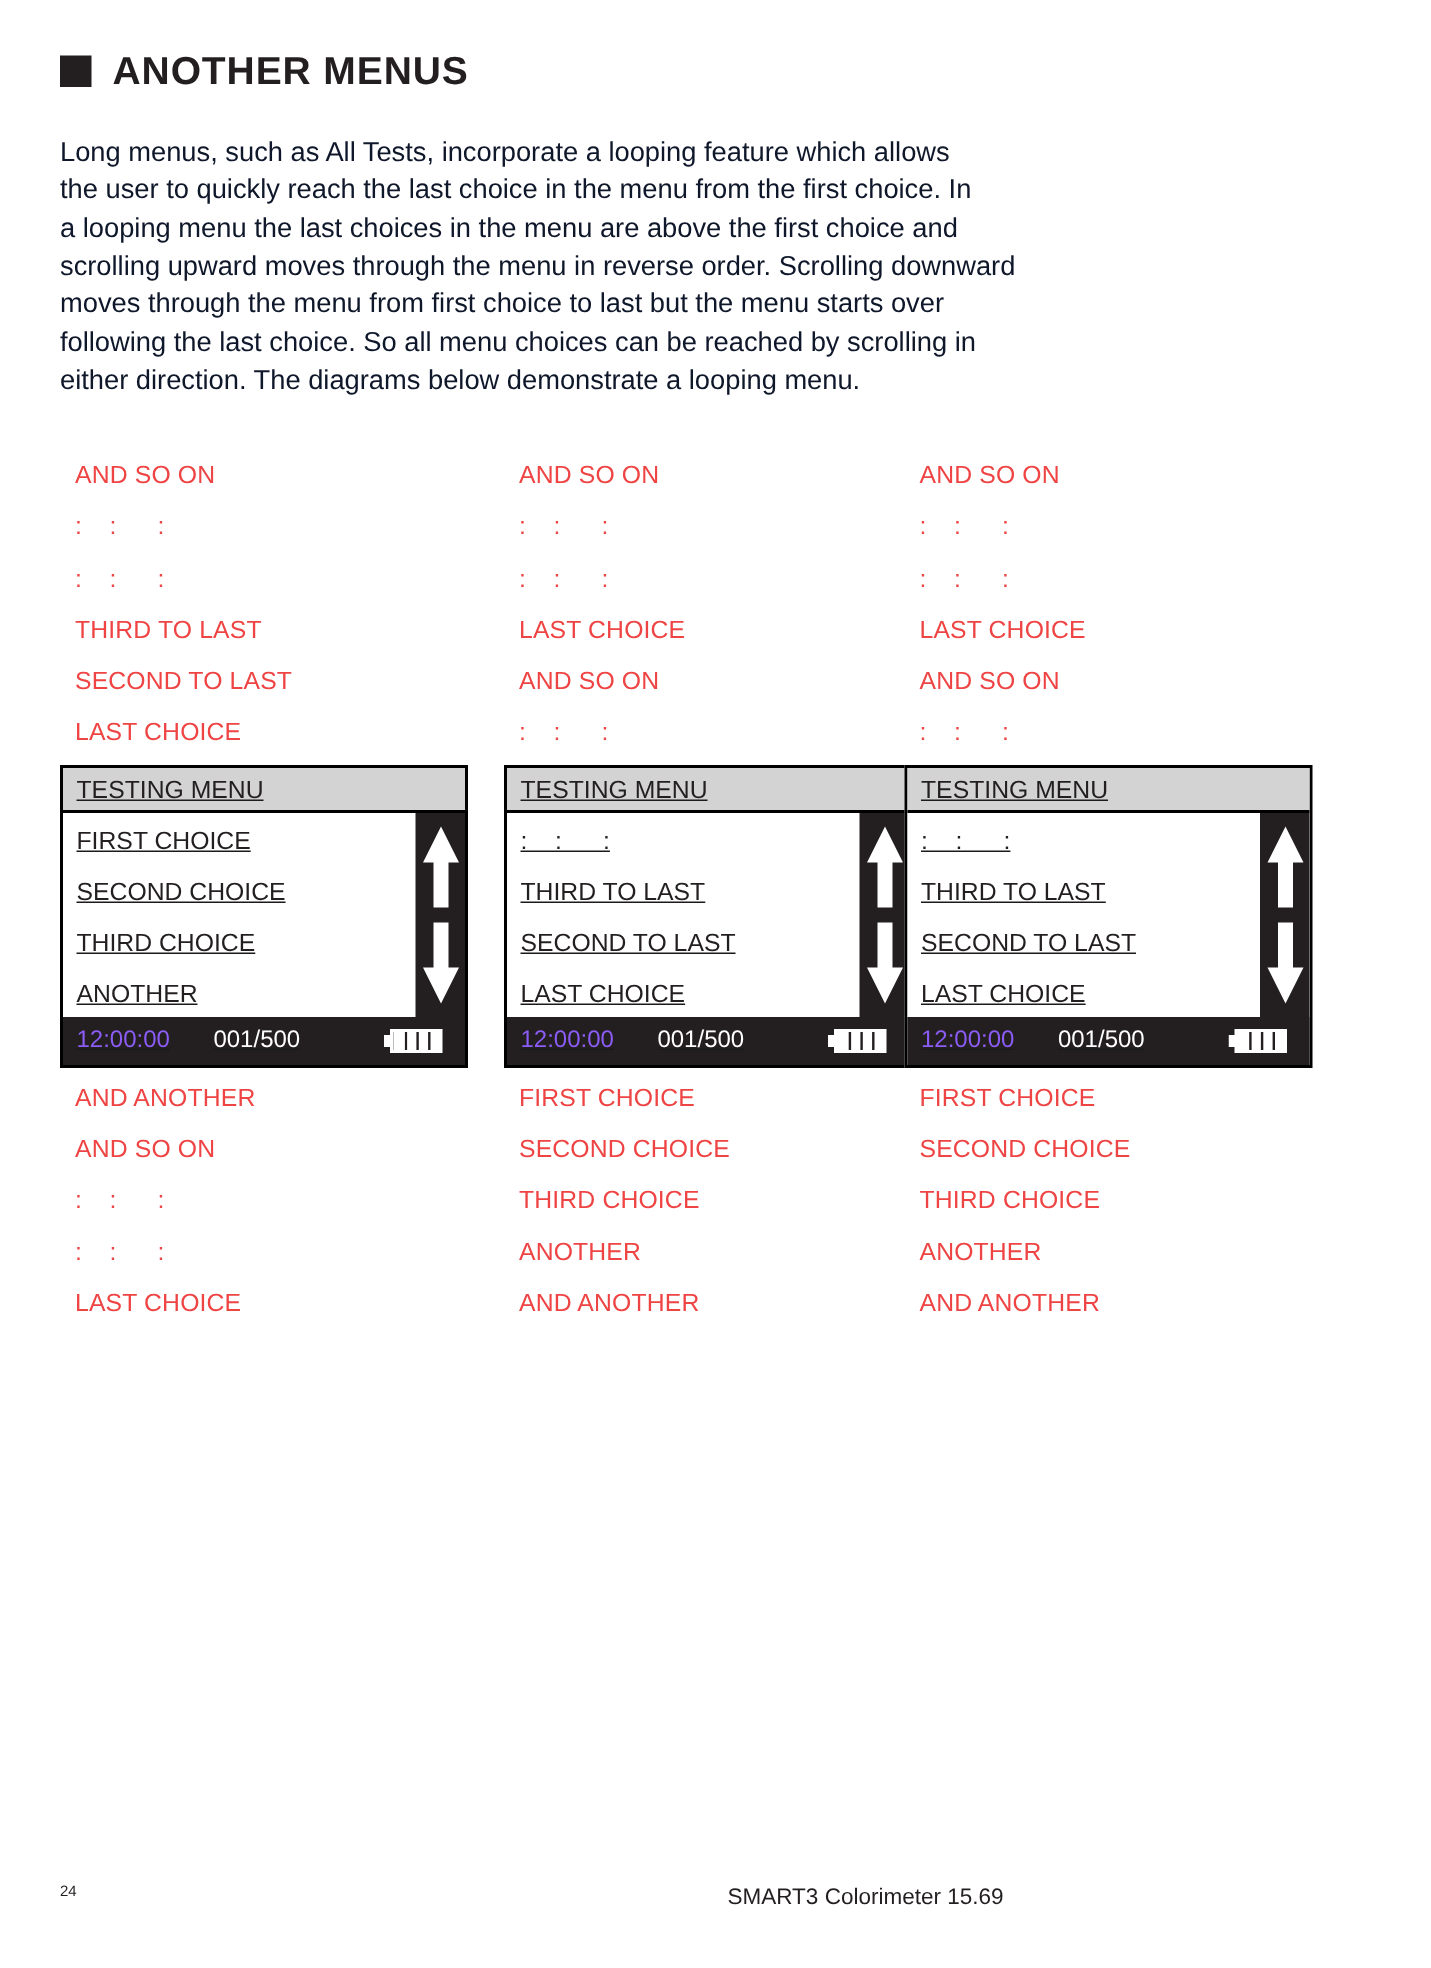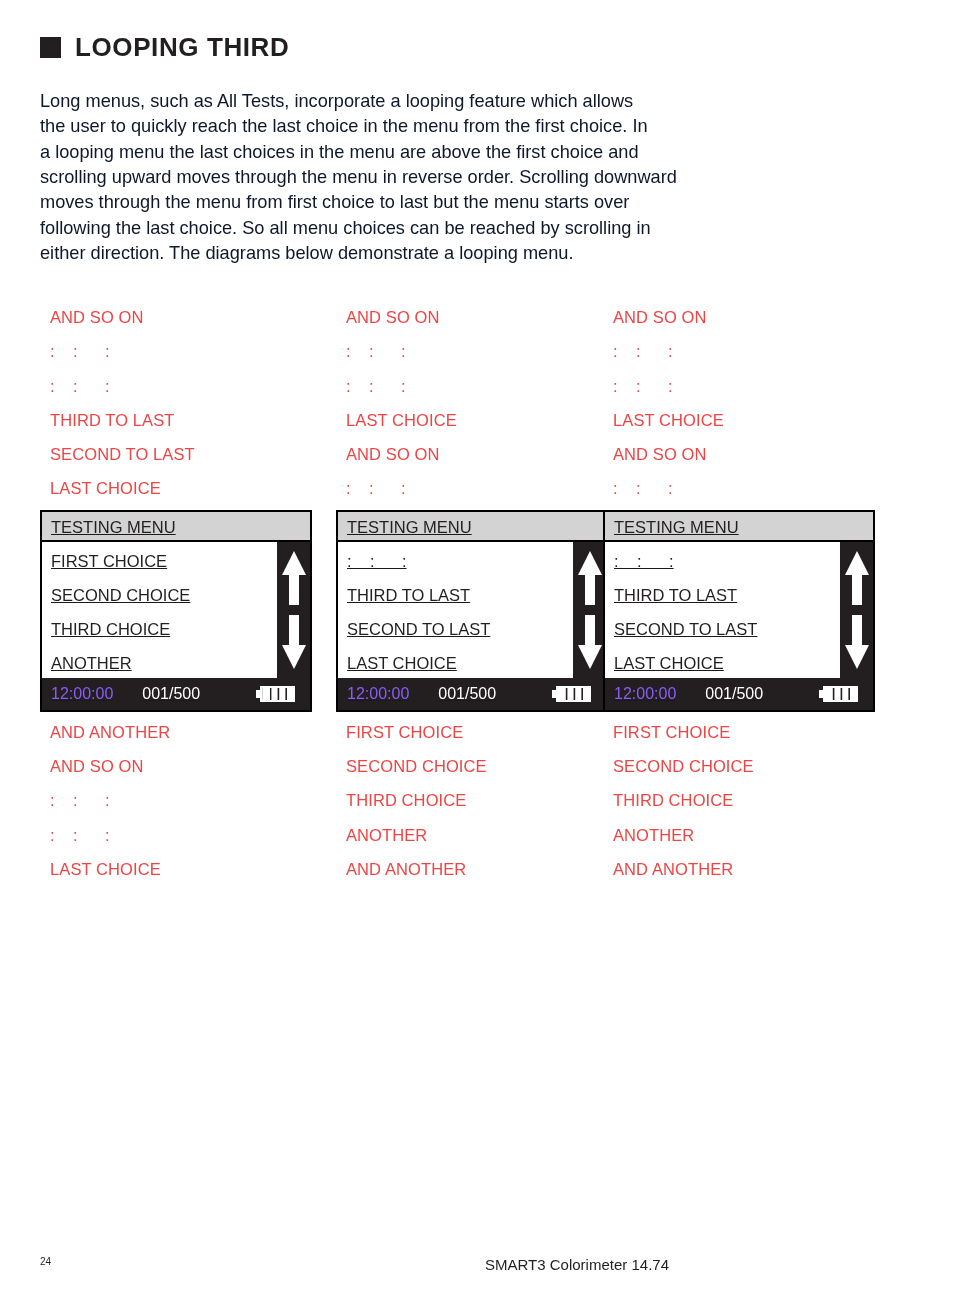--- a/index.html
+++ b/index.html
@@ -178,21 +178,21 @@
     padding-left: 200px;
     font-size: 15px;
     color: #231f20;
   }
 </style>
 </head>
 <body>
 
 <div class="page-heading">
   <span class="heading-bullet"></span>
-  <span class="heading-text">LOOPING THIRD</span>
+  <span class="heading-text">ANOTHER MENUS</span>
 </div>
 
 <p class="intro-paragraph">Long menus, such as All Tests, incorporate a looping feature which allows
 the user to quickly reach the last choice in the menu from the first choice. In
 a looping menu the last choices in the menu are above the first choice and
 scrolling upward moves through the menu in reverse order. Scrolling downward
 moves through the menu from first choice to last but the menu starts over
 following the last choice. So all menu choices can be reached by scrolling in
 either direction. The diagrams below demonstrate a looping menu.</p>
 
@@ -356,14 +356,14 @@
       <div class="menu-line">THIRD CHOICE</div>
       <div class="menu-line">ANOTHER</div>
       <div class="menu-line">AND ANOTHER</div>
     </div>
   </div>
 
 </div>
 
 <div class="page-footer">
   <span class="footer-page-number">24</span>
-  <span class="footer-doc-title">SMART3 Colorimeter 14.74</span>
+  <span class="footer-doc-title">SMART3 Colorimeter 15.69</span>
 </div>
 
 </body></html>

